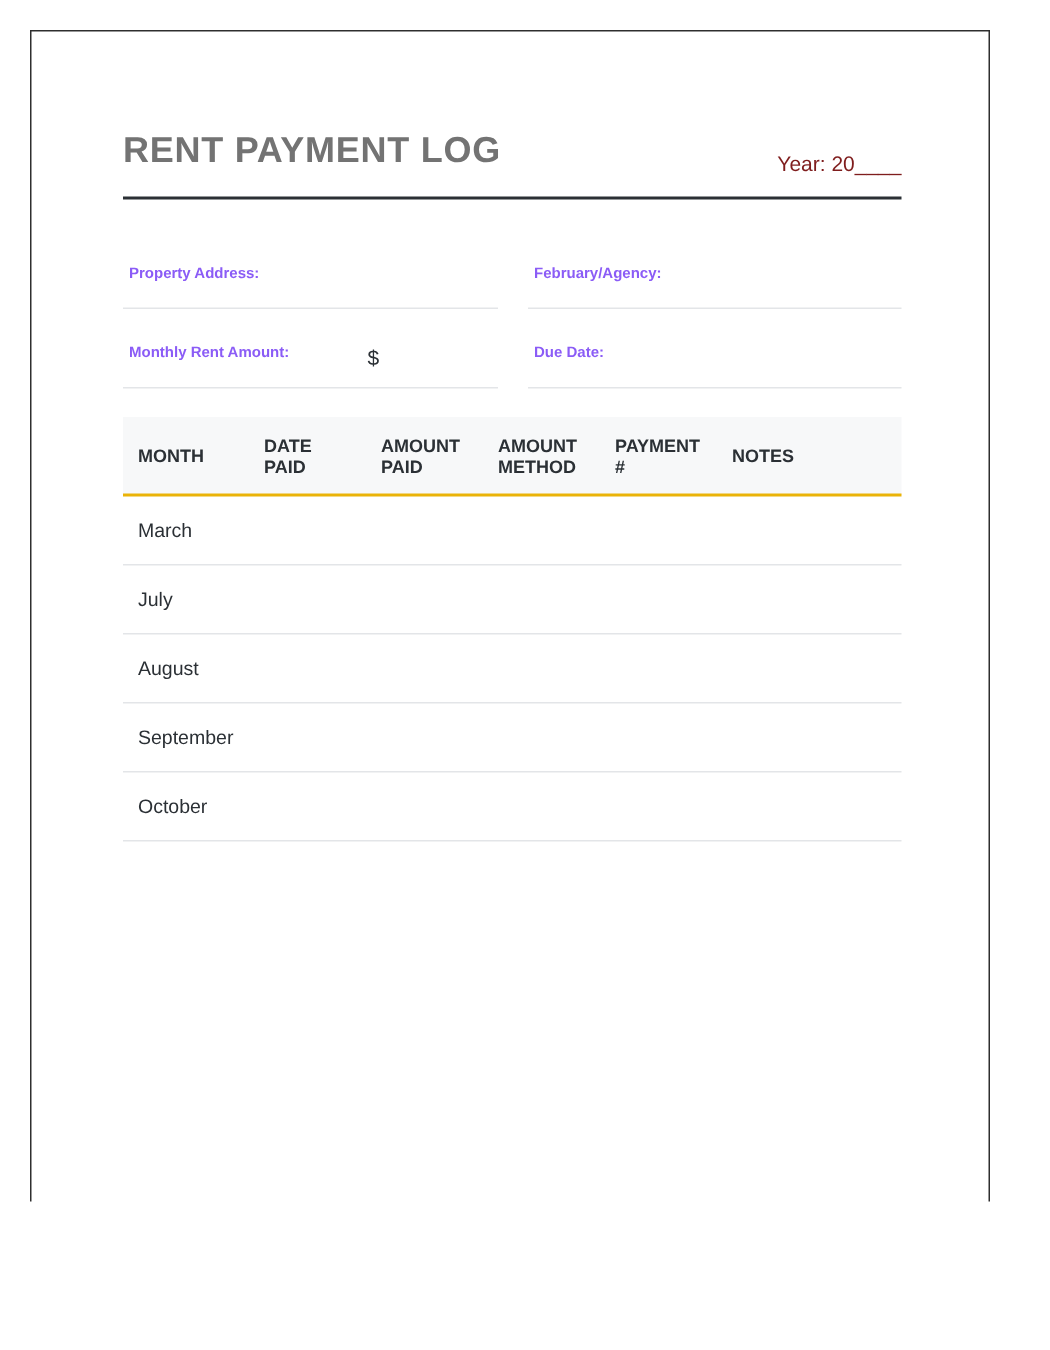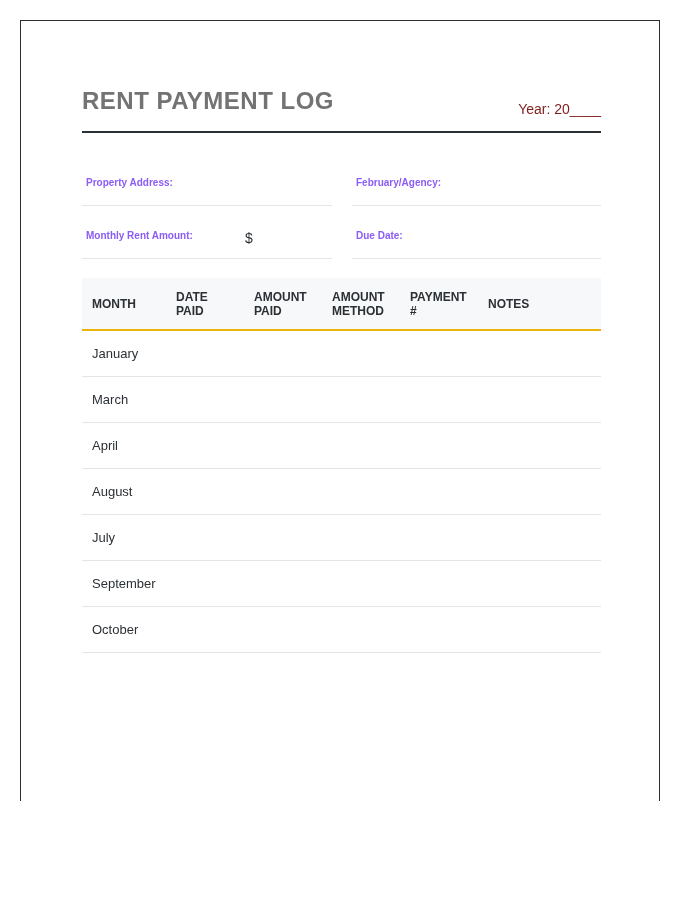--- a/index.html
+++ b/index.html
@@ -61,53 +61,37 @@
           <th class="c1"><span>MONTH</span><br><span></span></th>
           <th class="c2"><span>DATE</span><br><span>PAID</span></th>
           <th class="c3"><span>AMOUNT</span><br><span>PAID</span></th>
           <th class="c4"><span>AMOUNT</span><br><span>METHOD</span></th>
           <th class="c5"><span>PAYMENT</span><br><span>#</span></th>
           <th class="c6"><span>NOTES</span><br><span></span></th>
         </tr>
       </thead>
       <tbody>
         <tr>
-            <td>January</td>
-            <td></td>
-            <td></td>
-            <td></td>
-            <td></td>
-            <td></td>
-          </tr>
-        <tr>
             <td>March</td>
             <td></td>
             <td></td>
             <td></td>
             <td></td>
             <td></td>
           </tr>
         <tr>
-            <td>April</td>
+            <td>July</td>
             <td></td>
             <td></td>
             <td></td>
             <td></td>
             <td></td>
           </tr>
         <tr>
             <td>August</td>
-            <td></td>
-            <td></td>
-            <td></td>
-            <td></td>
-            <td></td>
-          </tr>
-        <tr>
-            <td>July</td>
             <td></td>
             <td></td>
             <td></td>
             <td></td>
             <td></td>
           </tr>
         <tr>
             <td>September</td>
             <td></td>
             <td></td>

